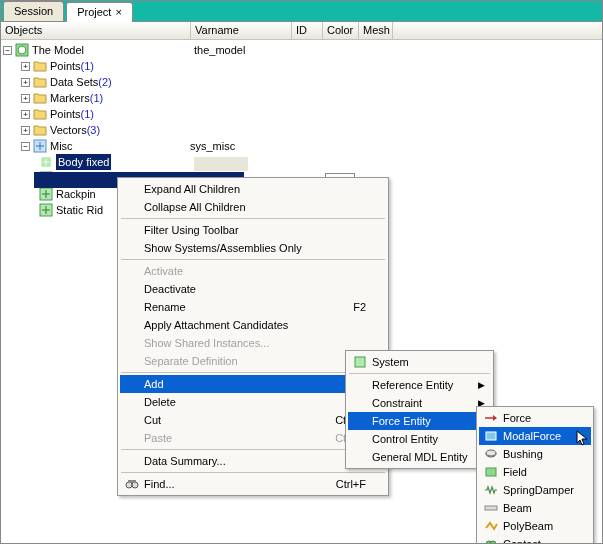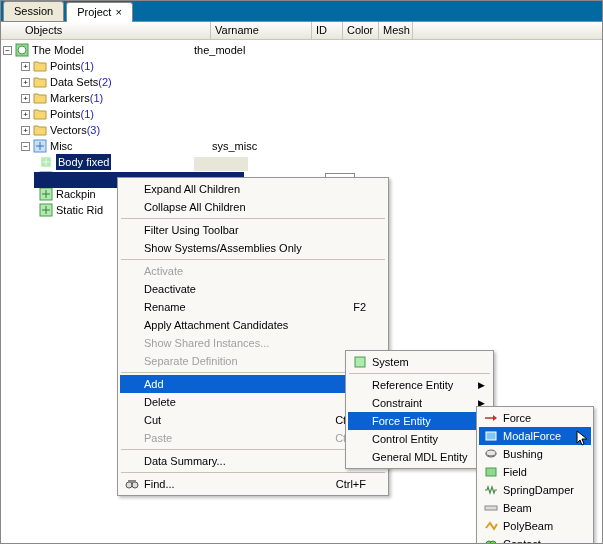--- a/index.html
+++ b/index.html
@@ -8,21 +8,21 @@
   font-size: 11px;
   background: #fff;
   width: 603px;
   height: 544px;
   overflow: hidden;
   position: relative;
   border: 1px solid #888;
 }
 .tabs {
   display: flex;
-  background: #0369a1;
+  background: #14b8a6;
   border-bottom: 1px solid #888;
   height: 21px;
   padding-left: 2px;
 }
 .tab {
   padding: 3px 10px 2px 10px;
   background: #ece9d8;
   border: 1px solid #888;
   border-bottom: none;
   font-size: 11px;
@@ -41,21 +41,21 @@
   height: 18px;
   background: linear-gradient(#fefefe, #e8e6dc);
   border-bottom: 1px solid #c7c5b5;
 }
 .headers .col {
   padding: 2px 4px;
   border-right: 1px solid #c7c5b5;
   white-space: nowrap;
   overflow: hidden;
 }
-.col-objects { width: 190px; margin-left: 20px; }
+.col-objects { width: 190px; }
 .col-varname { width: 101px; }
 .col-id { width: 31px; }
 .col-color { width: 36px; }
 .col-mesh { width: 34px; }
 .tree {
   background: #fff;
   padding: 2px 0;
 }
 .tree-row {
   display: flex;
@@ -275,21 +275,21 @@
     <span class="indent" style="width:20px"></span>
     <span class="expander">−</span>
     <span class="icon">
         <svg viewBox="0 0 14 14">
           <rect x="1" y="1" width="12" height="12" fill="#c8e1f9" stroke="#5a8fc4"></rect>
           <line x1="3" y1="7" x2="11" y2="7" stroke="#3a70a5"></line>
           <line x1="7" y1="3" x2="7" y2="11" stroke="#3a70a5"></line>
         </svg>
       </span>
     <span class="tree-label">Misc</span>
-    <span style="position:absolute;left:211px">sys_misc</span>
+    <span style="position:absolute;left:189px">sys_misc</span>
   </div>
 
   <div class="body-fixed-row-bg"></div>
   <div class="tree-row" style="position:relative">
     <span class="indent" style="width:38px"></span>
     <span class="icon" style="border:1px solid #fff">
         <svg viewBox="0 0 14 14">
           <rect x="1" y="1" width="12" height="12" fill="#b0eab0" stroke="#fff"></rect>
           <path d="M3 7h8M7 3v8" stroke="#fff"></path>
         </svg>

